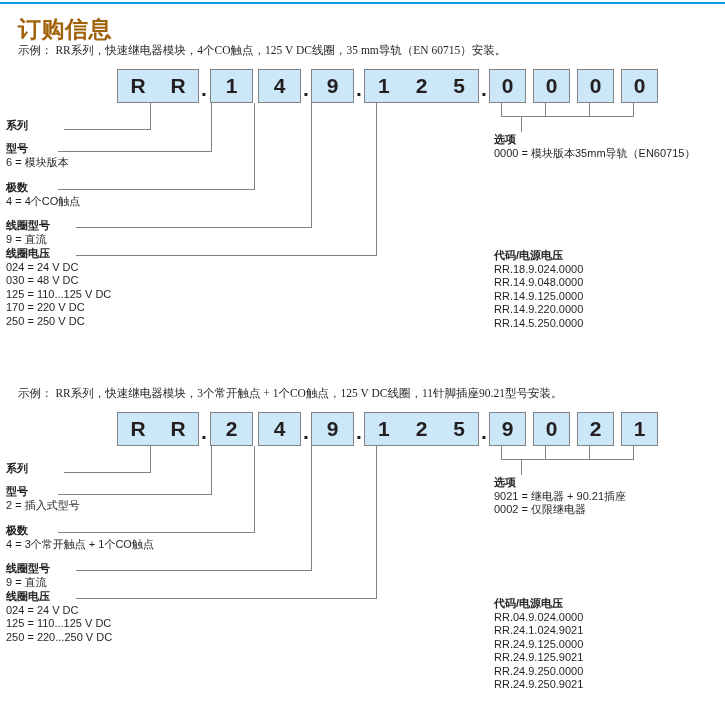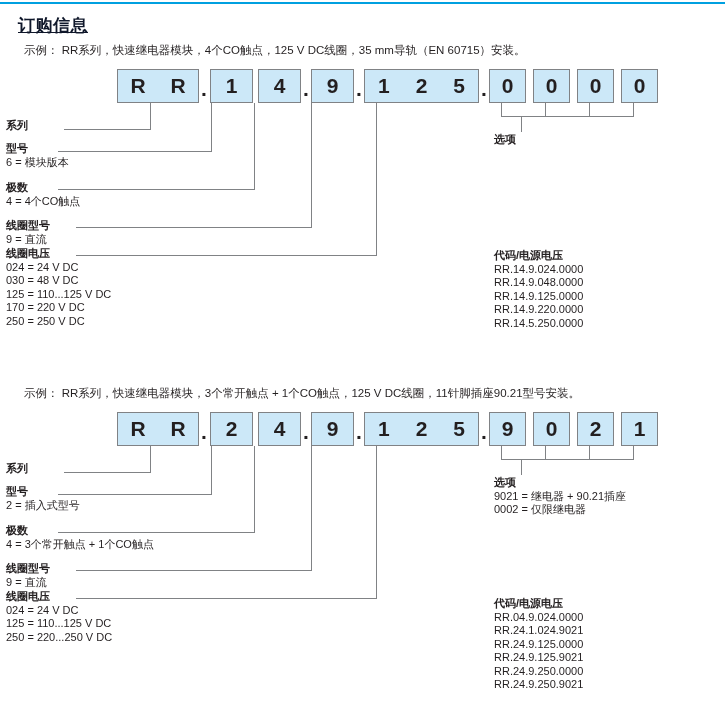--- a/index.html
+++ b/index.html
@@ -25,32 +25,32 @@
     left: 0;
     top: 2px;
     width: 725px;
     height: 2px;
     background: #00a0e0;
   }
   .section-title {
     position: absolute;
     left: 18px;
     top: 14px;
-    font-size: 17px;
-    font-weight: bold;
-    color: #0f172a;
+    font-size: 23px;
+    font-weight: bold;
+    color: #a16207;
     letter-spacing: 0.5px;
-    text-decoration: underline;
   }
   .example-line {
     position: absolute;
-    left: 24px;
+    left: 18px;
     font-size: 11.5px;
     color: #231f20;
     white-space: nowrap;
+    font-family: Liberation Serif, serif;
   }
   
   .code-box {
     position: absolute;
     background: #cce8f8;
     border: 1px solid #808285;
     box-sizing: border-box;
     height: 34px;
     display: flex;
     align-items: center;
@@ -208,25 +208,26 @@
       <div class="hd">线圈电压</div>
       <div class="val">024 = 24 V DC</div>
       <div class="val">030 = 48 V DC</div>
       <div class="val">125 = 110...125 V DC</div>
       <div class="val">170 = 220 V DC</div>
       <div class="val">250 = 250 V DC</div>
     </div>
 
     <div class="rblk" style="left:494px; top:133px;">
       <div class="hd">选项</div>
+      <div class="val">0000 = 模块版本35mm导轨（EN60715）</div>
     </div>
 
     <div class="rblk codelist" style="left:494px; top:249px;">
       <div class="hd">代码/电源电压</div>
-      <div class="row">RR.14.9.024.0000</div>
+      <div class="row">RR.18.9.024.0000</div>
       <div class="row">RR.14.9.048.0000</div>
       <div class="row">RR.14.9.125.0000</div>
       <div class="row">RR.14.9.220.0000</div>
       <div class="row">RR.14.5.250.0000</div>
     </div>
   </div>
 
   <div>
 
     <div class="example-line" style="top:386px;">示例： RR系列，快速继电器模块，3个常开触点 + 1个CO触点，125 V DC线圈，11针脚插座90.21型号安装。</div>

